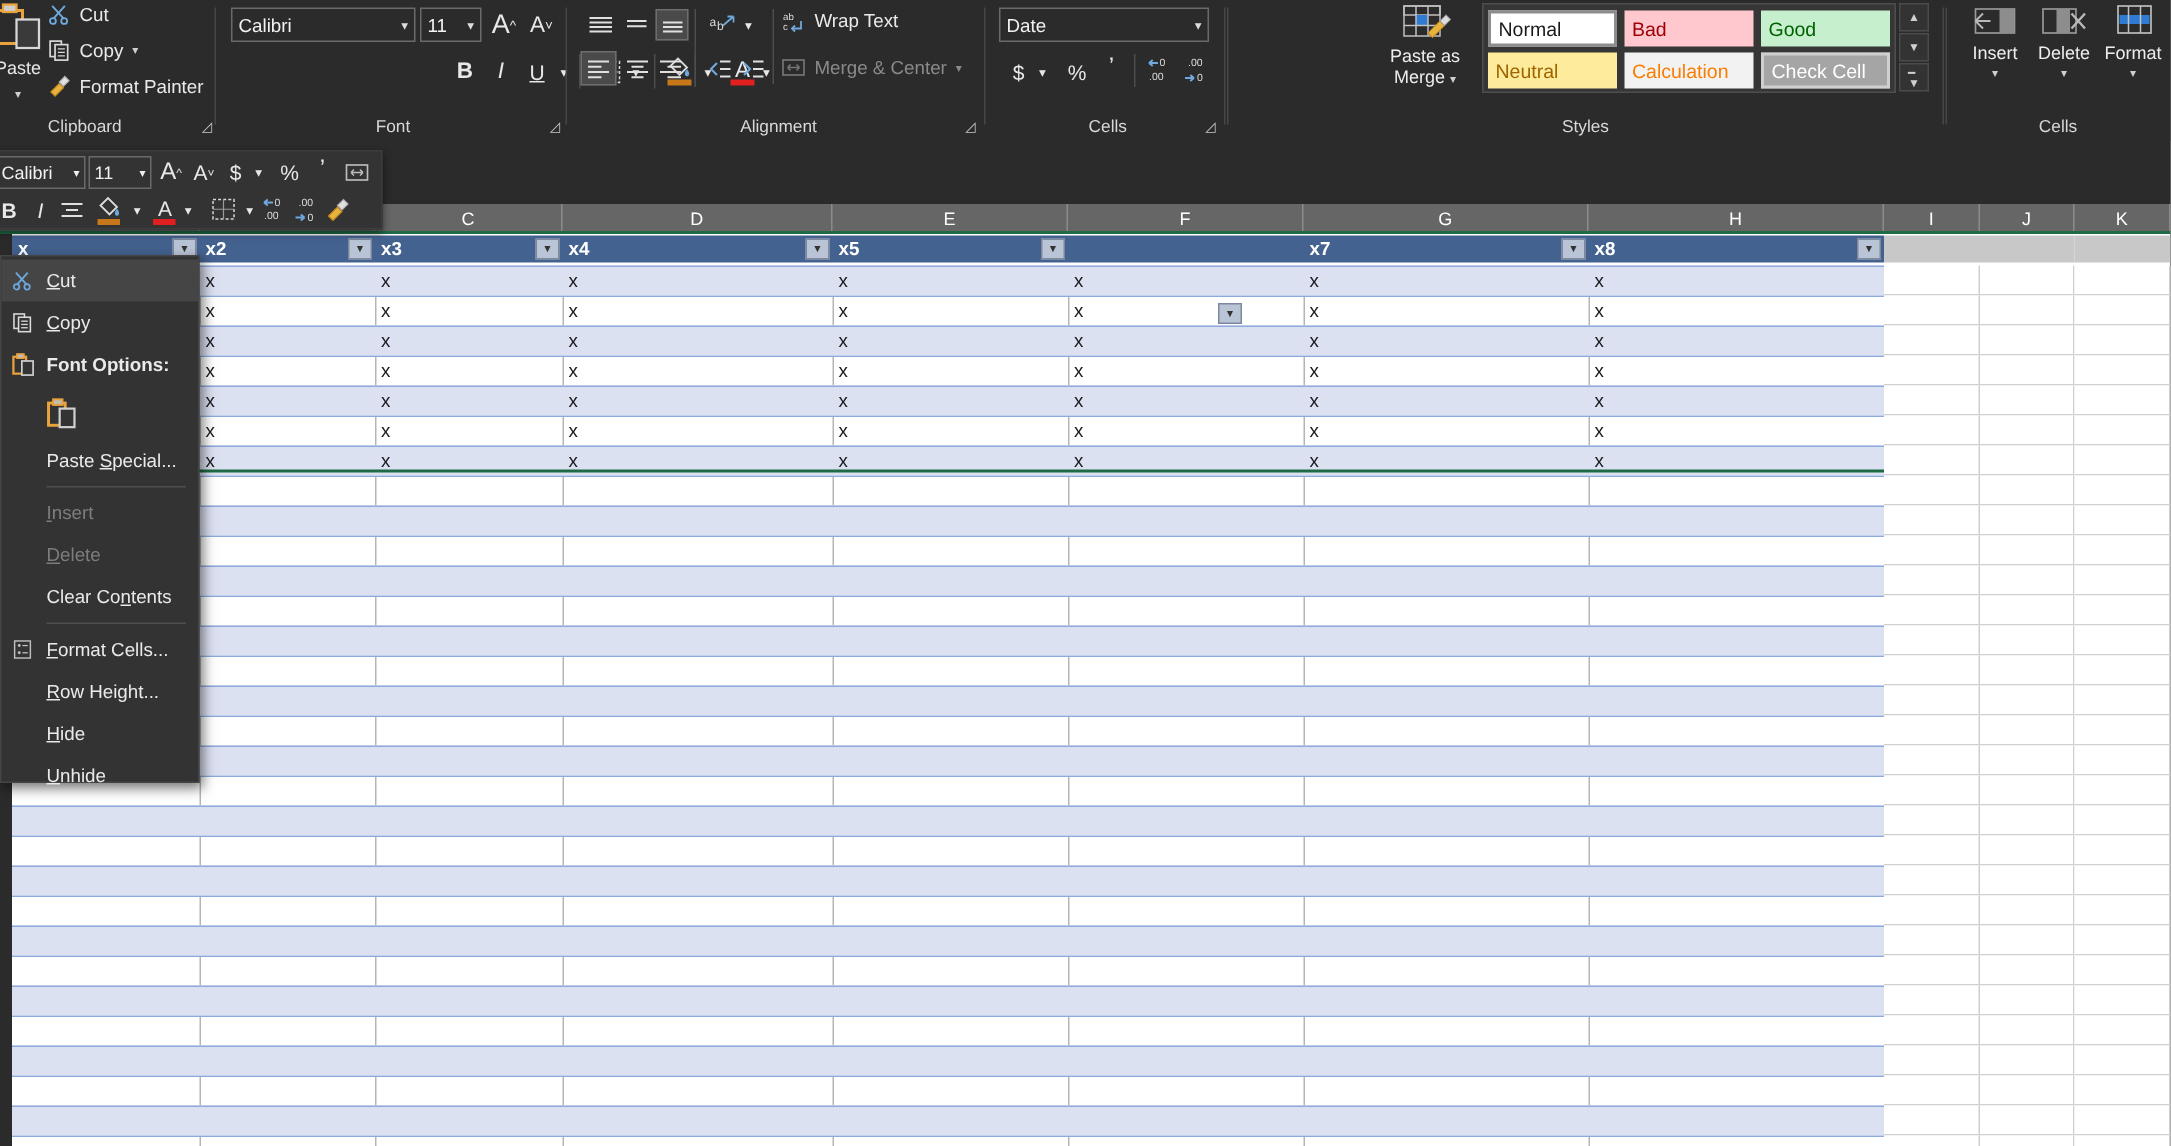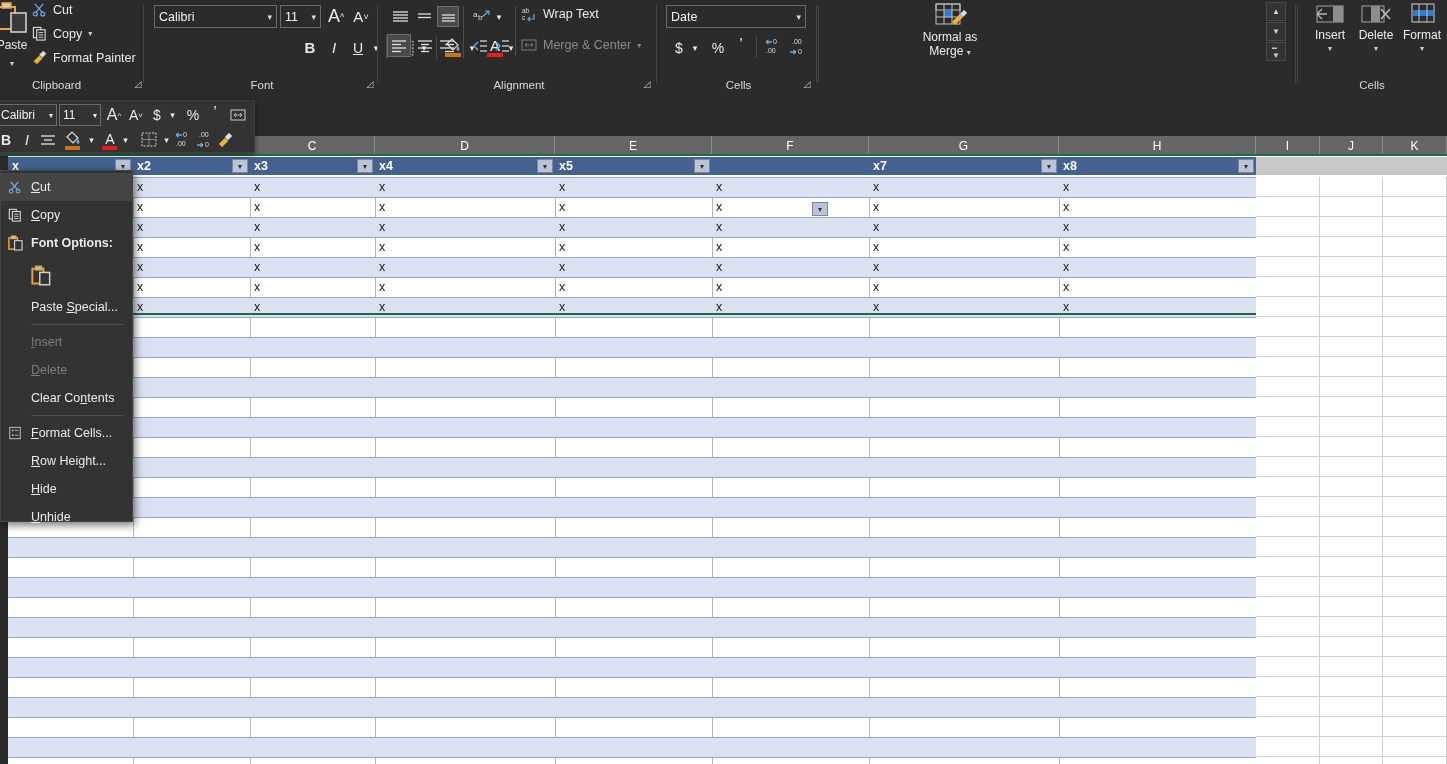--- a/index.html
+++ b/index.html
@@ -462,30 +462,52 @@
             <rect x="6" y="2" width="24" height="20" fill="none" stroke="#c0c0c0" stroke-width="1"></rect>
             <rect x="6" y="2" width="24" height="6" fill="none" stroke="#c0c0c0" stroke-width="1"></rect>
             <rect x="14" y="8" width="8" height="7" fill="#2f7bd4"></rect>
             <line x1="14" y1="2" x2="14" y2="22" stroke="#c0c0c0" stroke-width="1"></line>
             <line x1="22" y1="2" x2="22" y2="22" stroke="#c0c0c0" stroke-width="1"></line>
             <line x1="6" y1="15" x2="30" y2="15" stroke="#c0c0c0" stroke-width="1"></line>
             <path d="M22 20 L30 12 L33 15 L25 23 Z" fill="#e8b33d" stroke="#c08a1e" stroke-width=".7"></path>
             <path d="M30 12 L34 8 L37 11 L33 15 Z" fill="#dcdcdc" stroke="#9a9a9a" stroke-width=".7"></path>
           </svg>
         </span>
-        <span class="bigbtn-lbl">Normal as</span>
+        <span class="bigbtn-lbl">Paste as</span>
         <span class="bigbtn-lbl" style="margin-top:0"><span>Merge</span> <span class="caret-sm">▾</span></span>
       </div>
+      <div id="style-gallery">
+
+      <div class="style-cell" style="left: 3px; top: 4px; background: rgb(255, 255, 255); color: rgb(26, 26, 26); border: 2px solid rgb(141, 141, 141);">
+            <span>Normal</span>
+          </div>
+          <div class="style-cell" style="left: 94px; top: 4px; background: rgb(255, 199, 206); color: rgb(156, 0, 6);">
+            <span>Bad</span>
+          </div>
+          <div class="style-cell" style="left: 185px; top: 4px; background: rgb(198, 239, 206); color: rgb(0, 97, 0);">
+            <span>Good</span>
+          </div>
+          <div class="style-cell" style="left: 3px; top: 32px; background: rgb(255, 235, 156); color: rgb(156, 101, 0);">
+            <span>Neutral</span>
+          </div>
+          <div class="style-cell" style="left: 94px; top: 32px; background: rgb(242, 242, 242); color: rgb(250, 125, 0);">
+            <span>Calculation</span>
+          </div>
+          <div class="style-cell" style="left: 185px; top: 32px; background: rgb(165, 165, 165); color: rgb(255, 255, 255); border: 2px solid rgb(207, 207, 207);">
+            <span>Check Cell</span>
+          </div>
+        </div>
       <div id="gallery-scroll">
         <div class="gs-btn" style="top:0;">▲</div>
         <div class="gs-btn" style="top:20px;">▼</div>
         <div class="gs-btn" style="top:40px;">
             <span style="line-height:7px;">━<br>▼</span>
           </div>
       </div>
+      <div class="grp-label">Styles</div>
       <div class="grp-sep" style="left:0px;"></div>
       <div class="grp-sep" style="left:477px;"></div>
     </div>
 
     <div class="grp" id="g-cells">
       <div id="ins-btn" class="ico-btn" style="display:block">
         <svg width="34" height="26" viewBox="0 0 34 26" style="margin:0 auto;">
           <rect x="4" y="4" width="26" height="16" fill="none" stroke="#9a9a9a" stroke-width="1.1"></rect>
           <rect x="20" y="4" width="10" height="16" fill="#8d8d8d"></rect>
           <path d="M14 12 L4 12 M4 12 L9 7 M4 12 L9 17" stroke="#b8b8b8" stroke-width="1.3" fill="none"></path>

